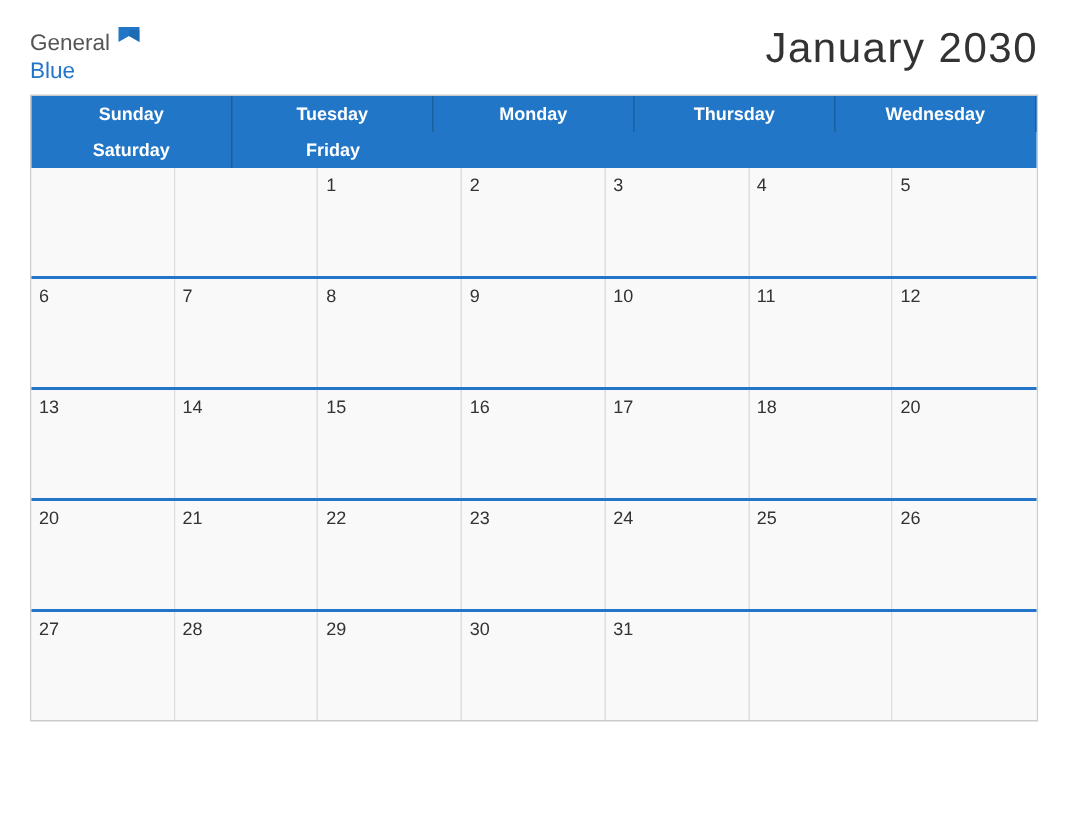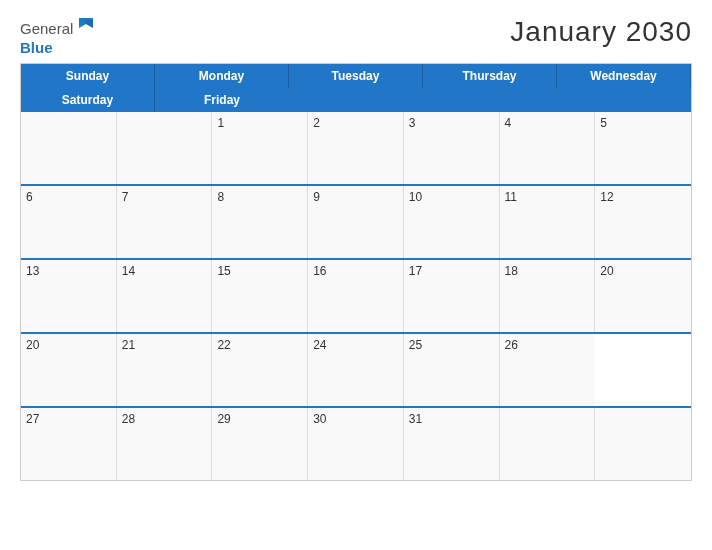--- a/index.html
+++ b/index.html
@@ -31,21 +31,21 @@
     }
     .logo-text-general {
       font-size: 15px;
       color: #555;
       font-weight: normal;
       line-height: 1.1;
     }
     .logo-text-blue {
       font-size: 15px;
       color: #2176c7;
-      font-weight: bold;
+      font-weight: normal;
       line-height: 1.1;
       text-align: right;
     }
     .logo-icon {
       width: 22px;
       height: 22px;
       margin-left: 2px;
       position: relative;
       top: -2px;
     }
@@ -139,22 +139,22 @@
           <span class="logo-text-blue">Blue</span>
         </div>
       </div>
     </div>
     <div class="month-title">January 2030</div>
   </div>
 
   <div class="calendar">
     <div class="cal-header-row">
       <div class="cal-header-cell">Sunday</div>
+      <div class="cal-header-cell">Tuesday</div>
       <div class="cal-header-cell">Monday</div>
-      <div class="cal-header-cell">Tuesday</div>
       <div class="cal-header-cell">Thursday</div>
       <div class="cal-header-cell">Wednesday</div>
       <div class="cal-header-cell">Saturday</div>
       <div class="cal-header-cell">Friday</div>
     </div>
     <div class="cal-body" id="cal-body">
     <div class="cal-week">
           <div class="cal-cell empty"></div>
           <div class="cal-cell empty"></div>
           <div class="cal-cell">
@@ -223,20 +223,23 @@
           <div class="cal-cell">
             <span class="day-num">20</span>
           </div>
           <div class="cal-cell">
             <span class="day-num">21</span>
           </div>
           <div class="cal-cell">
             <span class="day-num">22</span>
           </div>
           <div class="cal-cell">
+            <span class="day-num">23</span>
+          </div>
+          <div class="cal-cell">
             <span class="day-num">24</span>
           </div>
           <div class="cal-cell">
             <span class="day-num">25</span>
           </div>
           <div class="cal-cell">
             <span class="day-num">26</span>
           </div>
         </div>
         <div class="cal-week">

